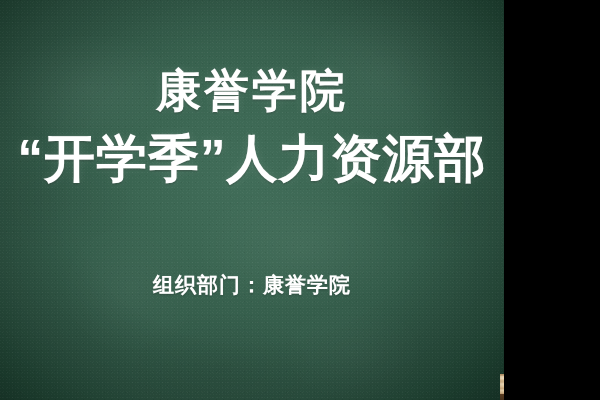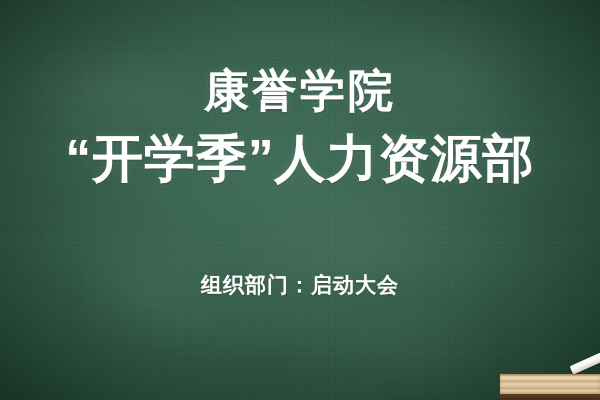--- a/index.html
+++ b/index.html
@@ -4,21 +4,21 @@
 <title>康誉学院"开学季"启动大会</title>
 <style>
   html, body {
     margin: 0;
     padding: 0;
     background: #000;
   }
 
   #slide {
     position: relative;
-    width: 600px;
+    width: 504px;
     height: 400px;
     overflow: hidden;
     font-family: "Liberation Sans", "DejaVu Sans", sans-serif;
     background-color: #d946ef;
     user-select: none;
   }
 
   
   .board-base {
     position: absolute;
@@ -220,21 +220,21 @@
   <div class="board-smudge"></div>
   <div class="board-grain"></div>
   <div class="board-vignette"></div>
 
   <div class="content">
 
     <div id="title-line-1" class="title-line">康誉学院</div>
 
     <div id="title-line-2" class="title-line">“开学季”人力资源部</div>
 
-    <div id="subtitle">组织部门：启动大会</div>
+    <div id="subtitle">组织部门：康誉学院</div>
 
   </div>
 
   <div class="ledge">
     <div class="ledge-shadow"></div>
     <div class="ledge-top"></div>
     <div class="ledge-front"></div>
   </div>
 
   <div class="chalk"></div>

